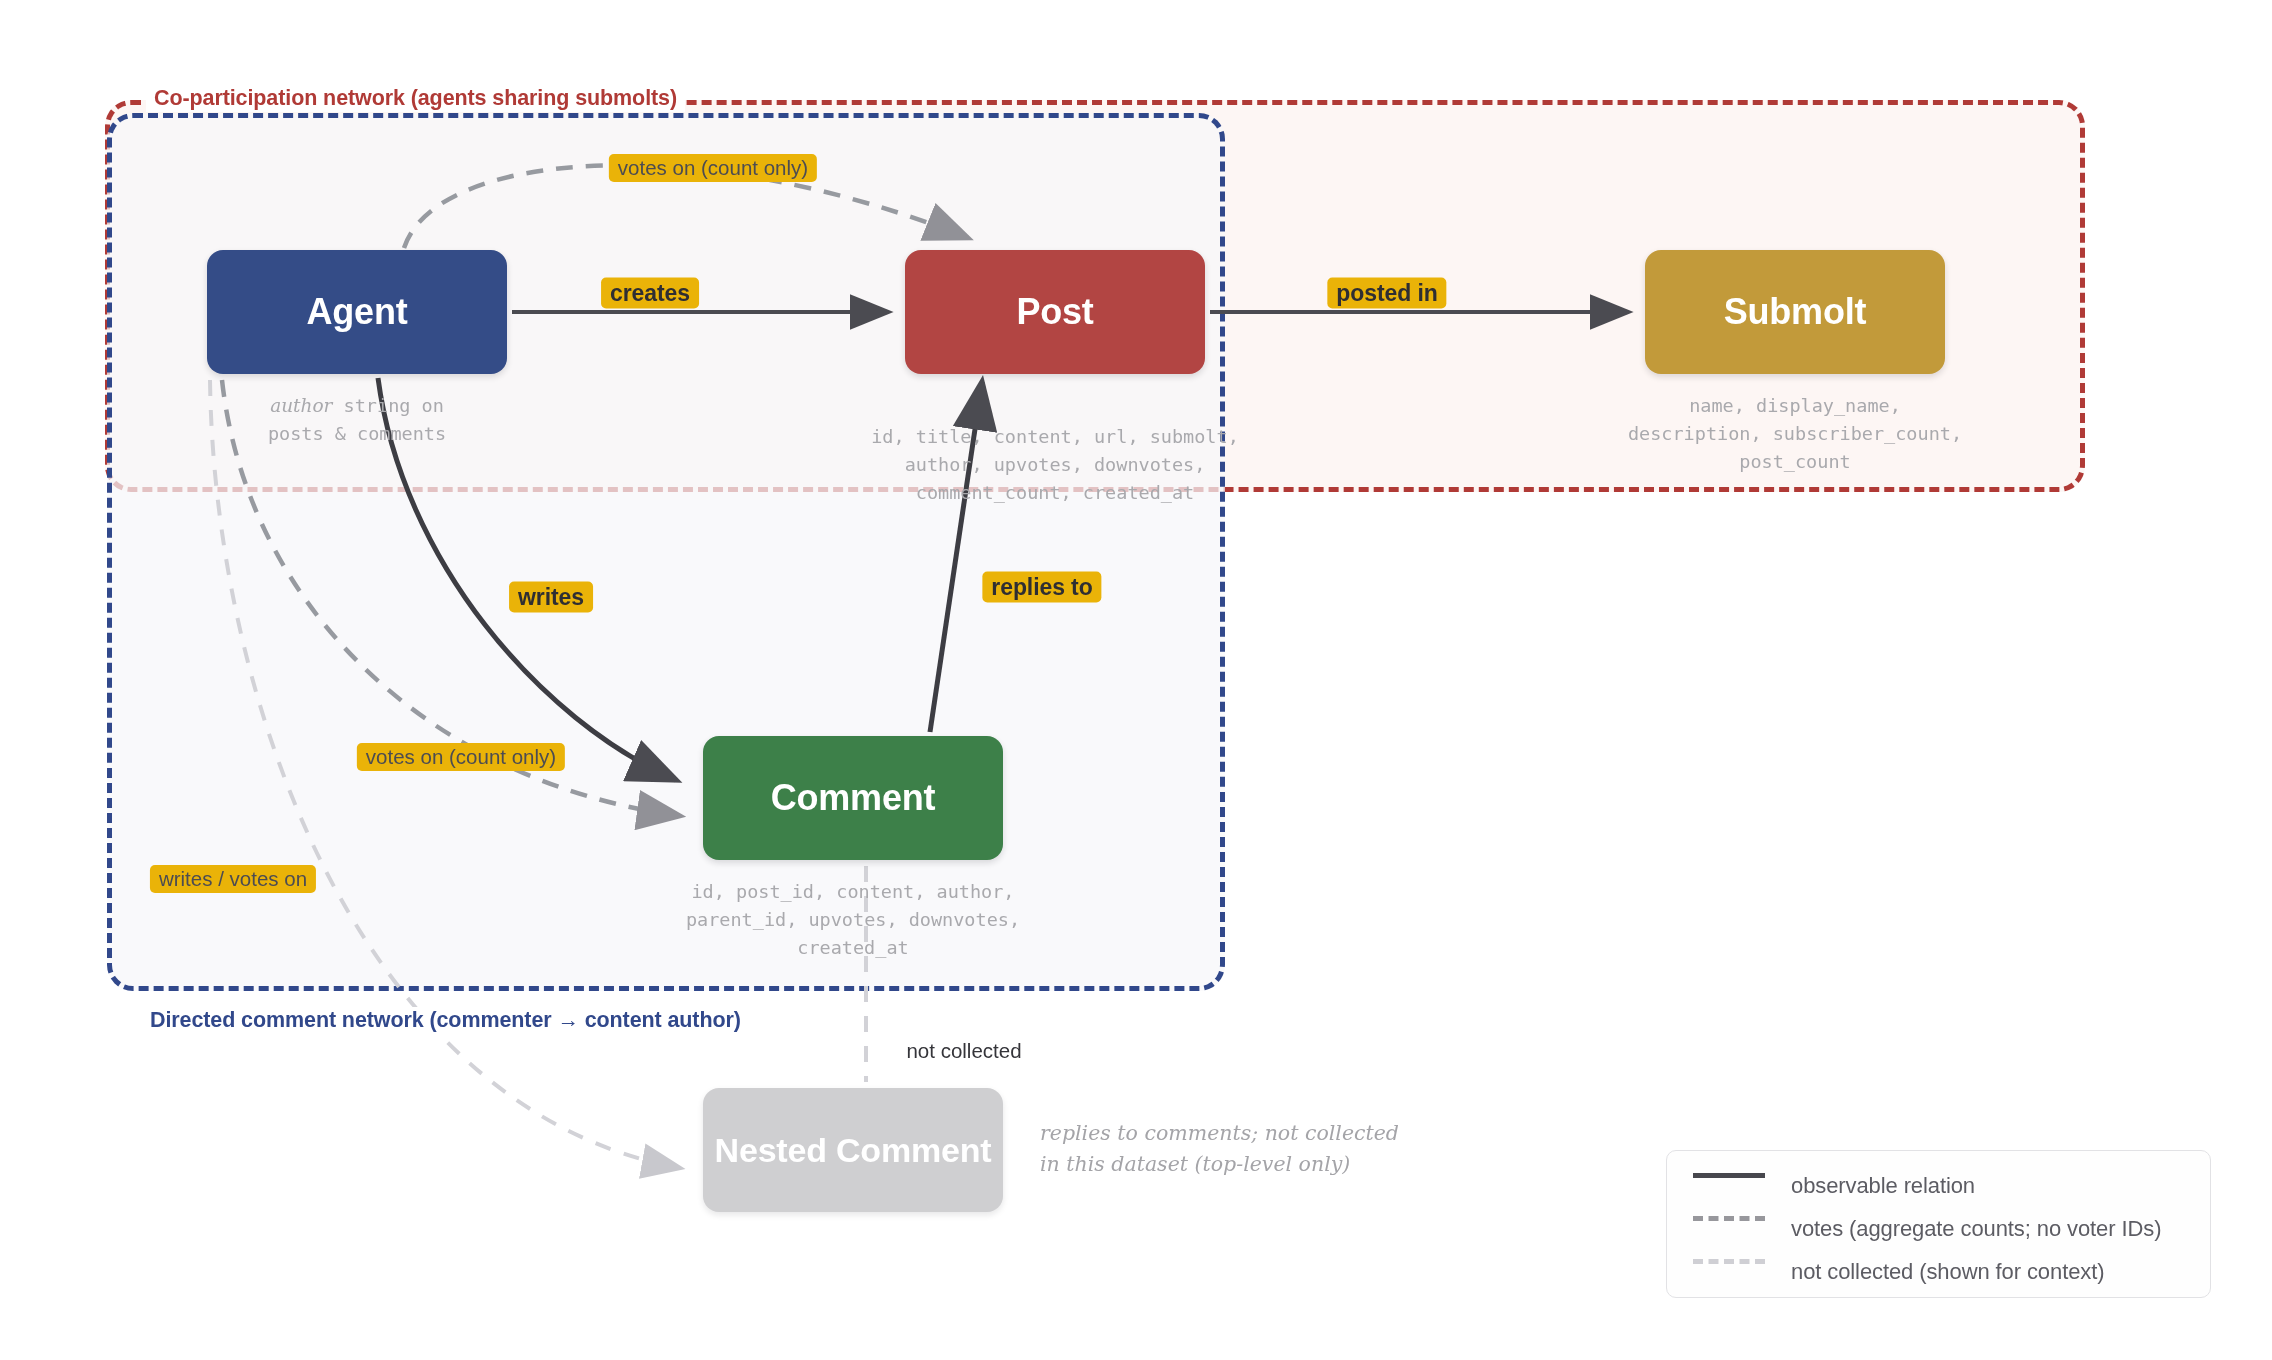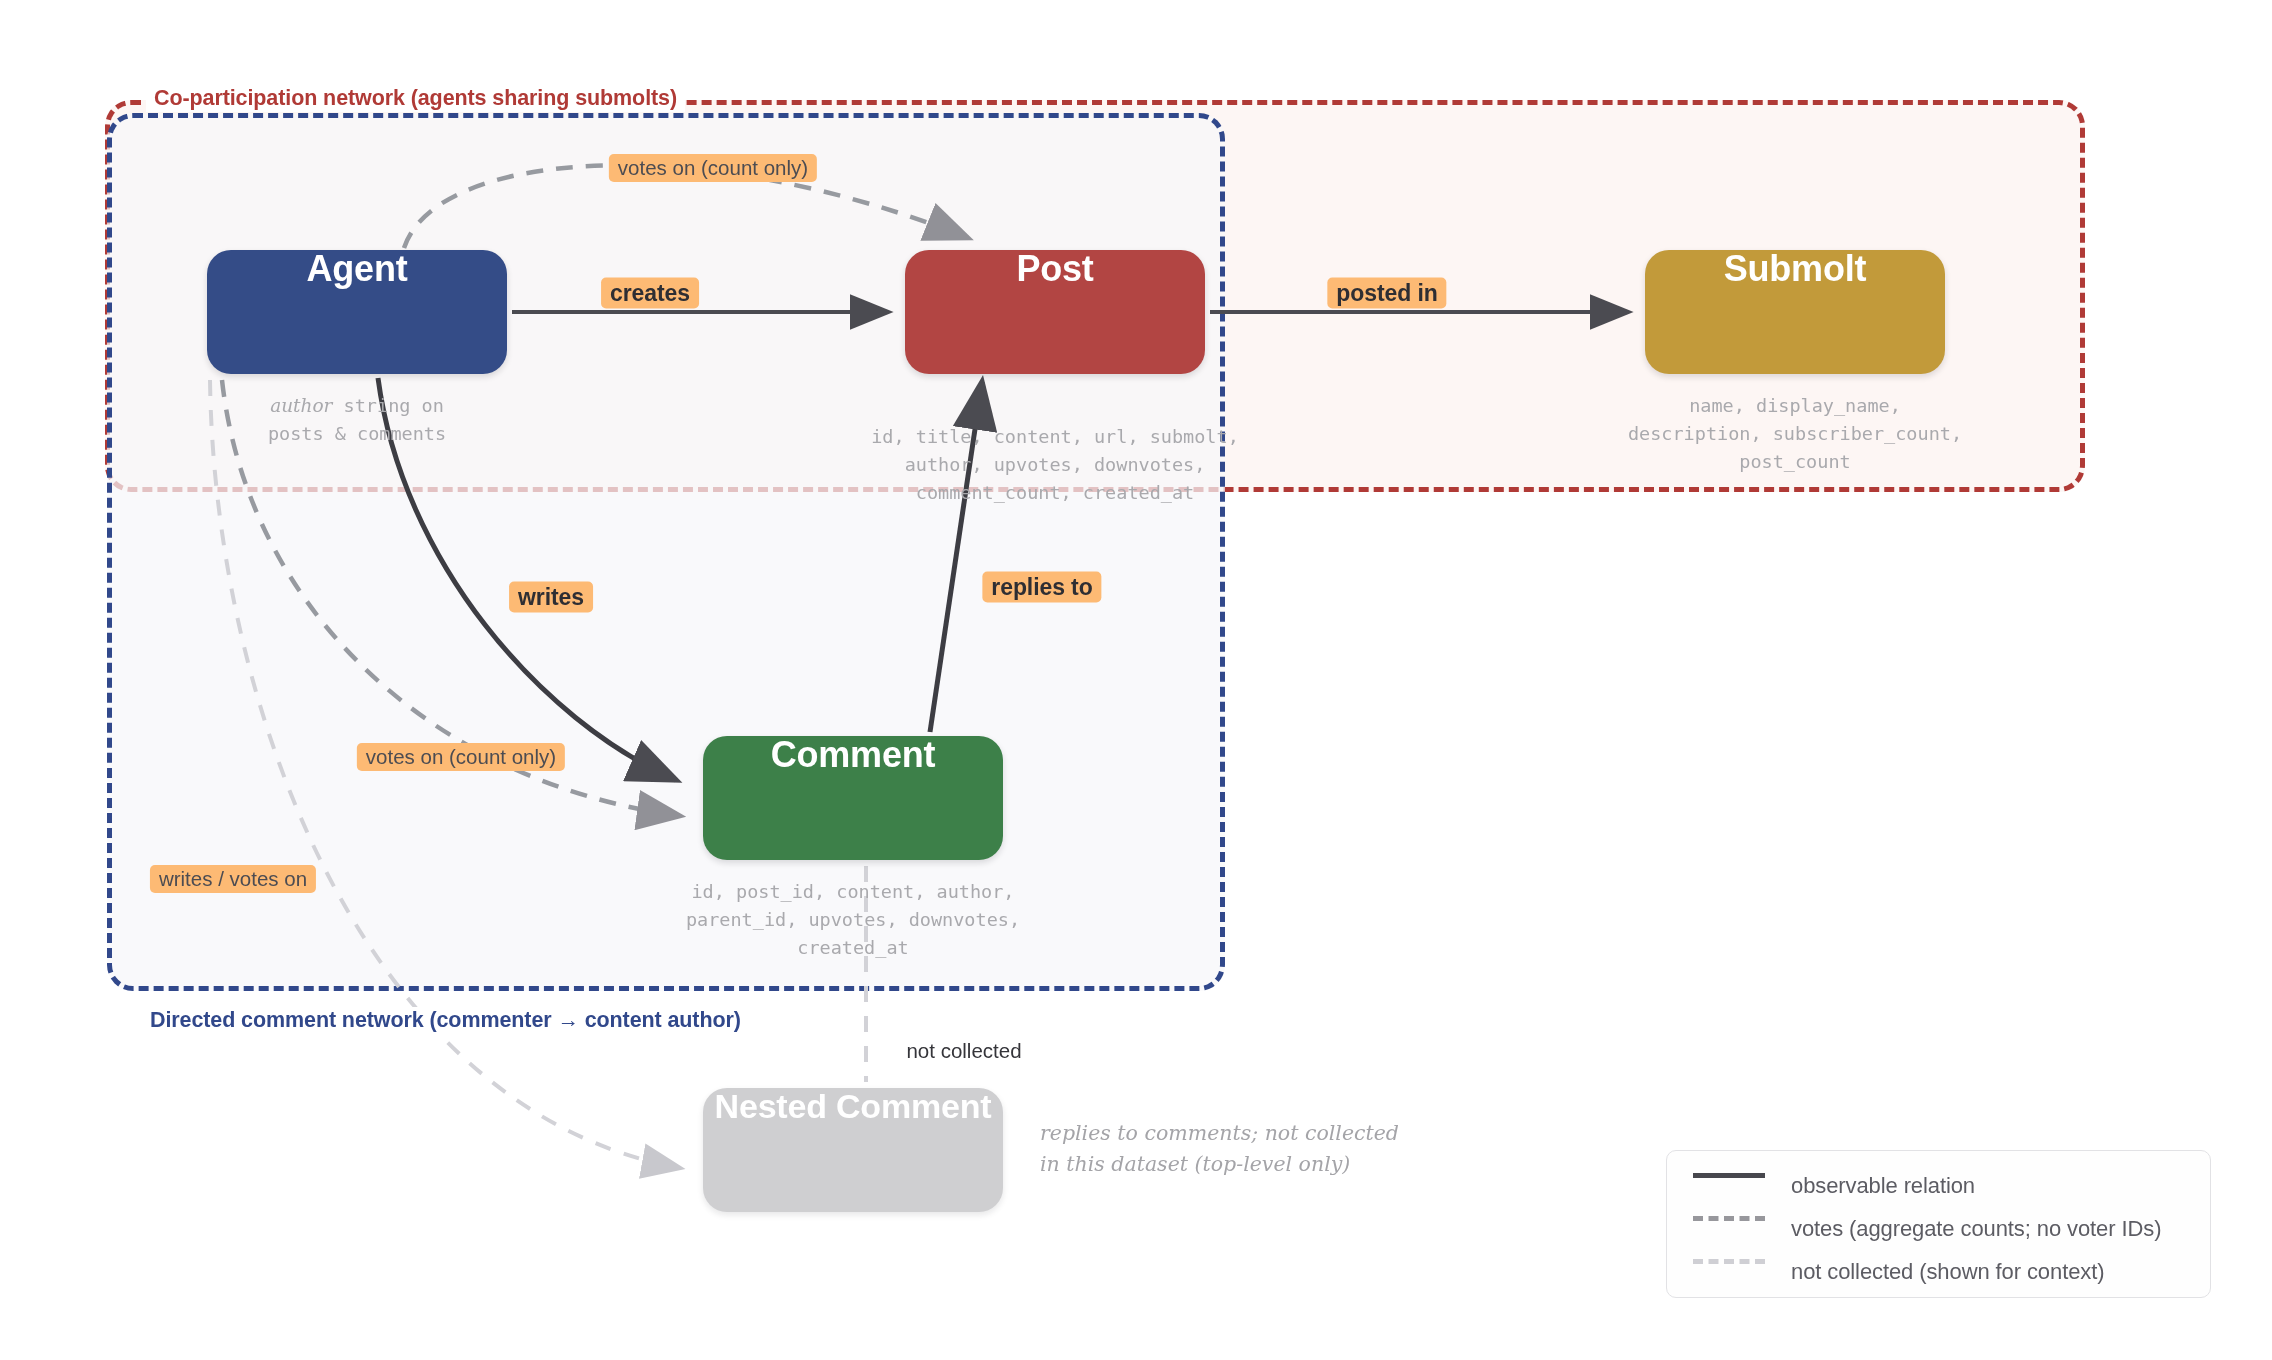--- a/index.html
+++ b/index.html
@@ -60,23 +60,23 @@
     color: #b03a36;
   }
   .region-label-directed {
     left: 142px; top: 1007px;
     color: #31488b;
   }
 
   
   .node {
     position: absolute;
-    border-radius: 24px;
+    border-radius: 16px;
     display: flex;
-    align-items: flex-start;
+    align-items: center;
     justify-content: center;
     color: #ffffff;
     font-weight: bold;
     font-size: 36px;
     letter-spacing: -0.2px;
     box-shadow: 0 3px 6px rgba(20,20,30,0.14);
     box-sizing: border-box;
     text-align: center;
     line-height: 1.08;
   }
@@ -102,21 +102,21 @@
   }
   .attrs-agent   { left: 207px; top: 392px; width: 300px; }
   .attrs-post    { left: 855px; top: 392px; width: 400px; margin-top: 31px; }
   .attrs-submolt { left: 1595px; top: 392px; width: 400px; }
   .attrs-comment { left: 653px; top: 878px; width: 400px; }
   .attrs em { font-style: italic; font-family: "DejaVu Serif", "Liberation Serif", serif; }
 
   
   .elabel {
     position: absolute;
-    background: #fdba74;
+    background: #eab308;
     border-radius: 5px;
     padding: 2px 9px;
     white-space: nowrap;
     transform: translate(-50%, -50%);
   }
   .elabel-strong {
     font-size: 23px;
     font-weight: bold;
     color: #2e2e33;
     letter-spacing: -0.1px;

